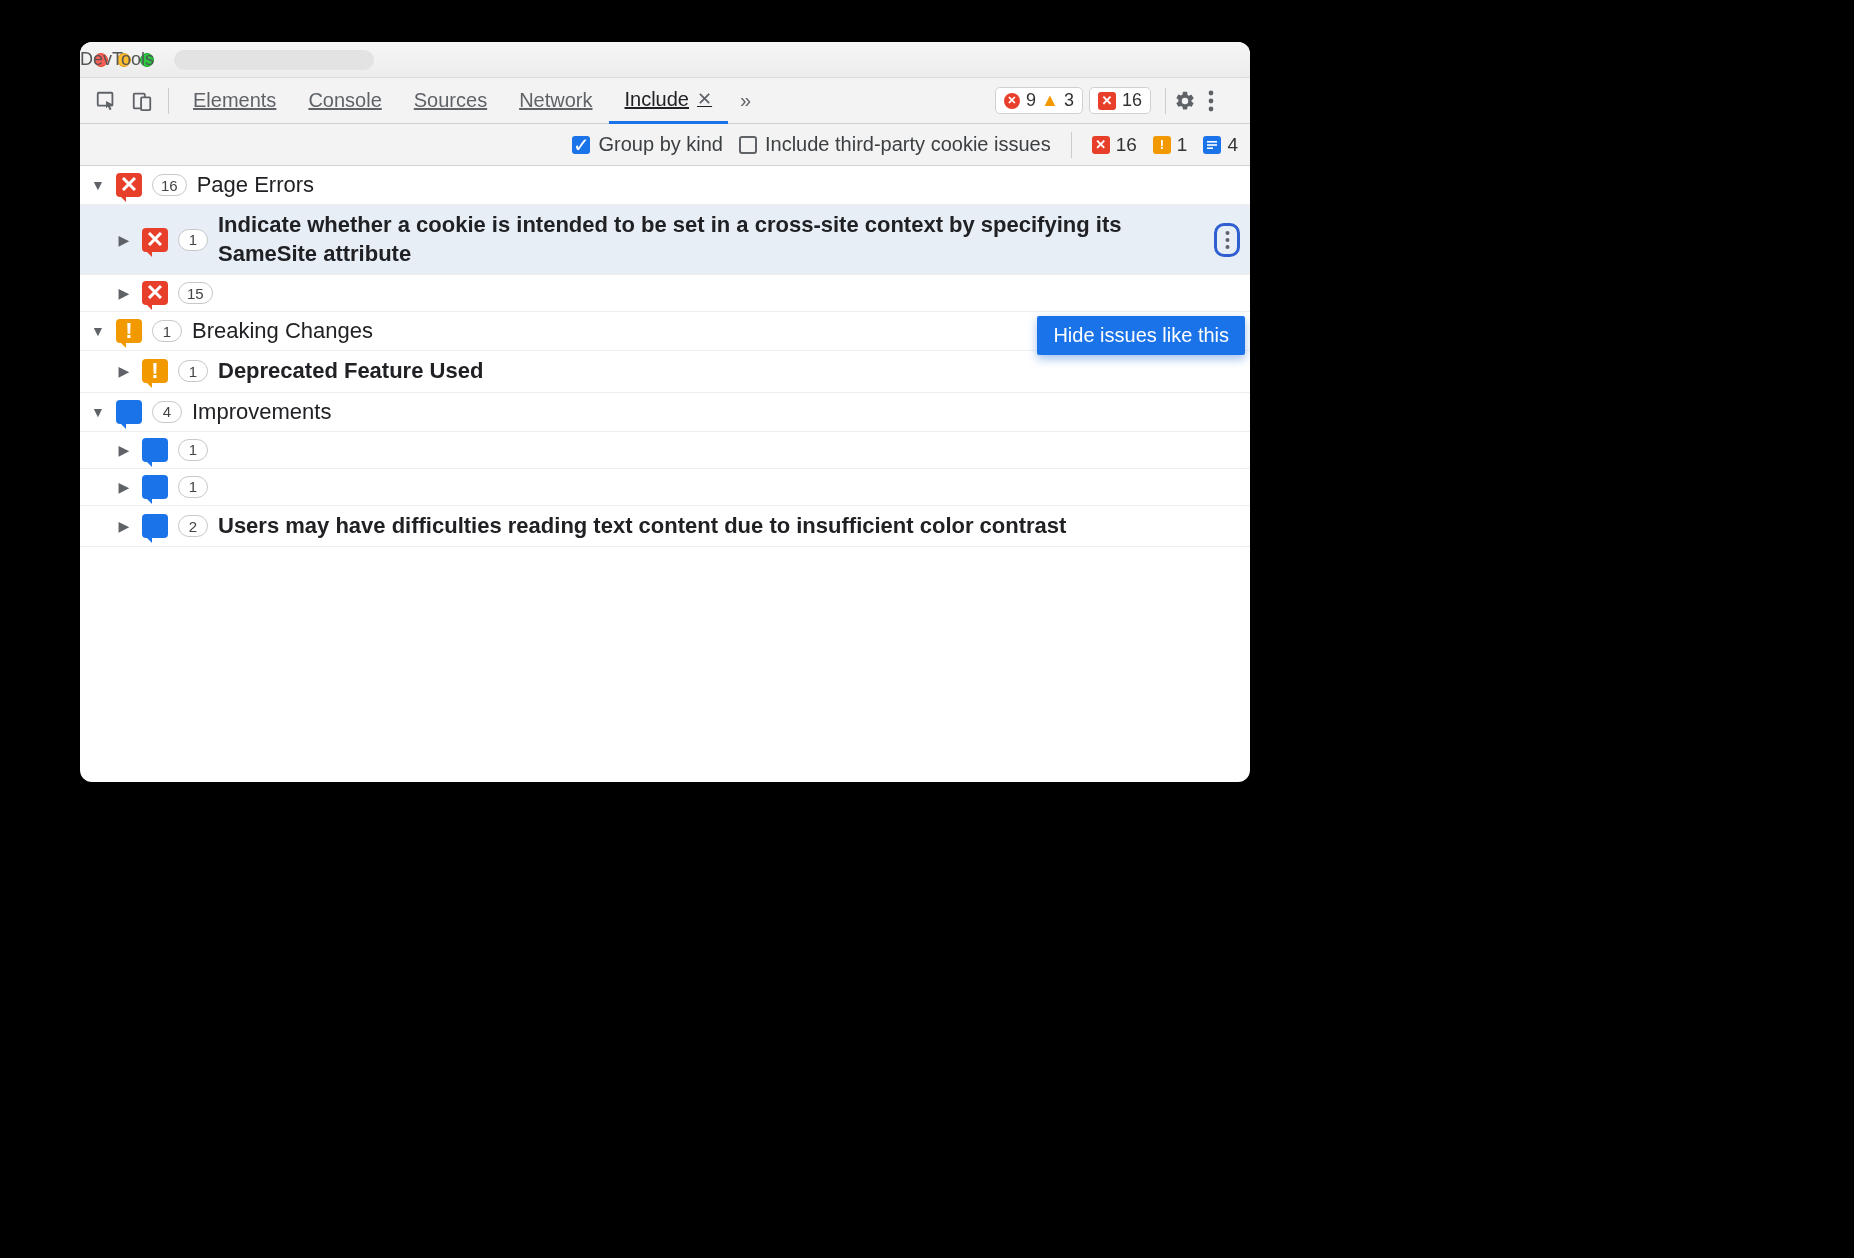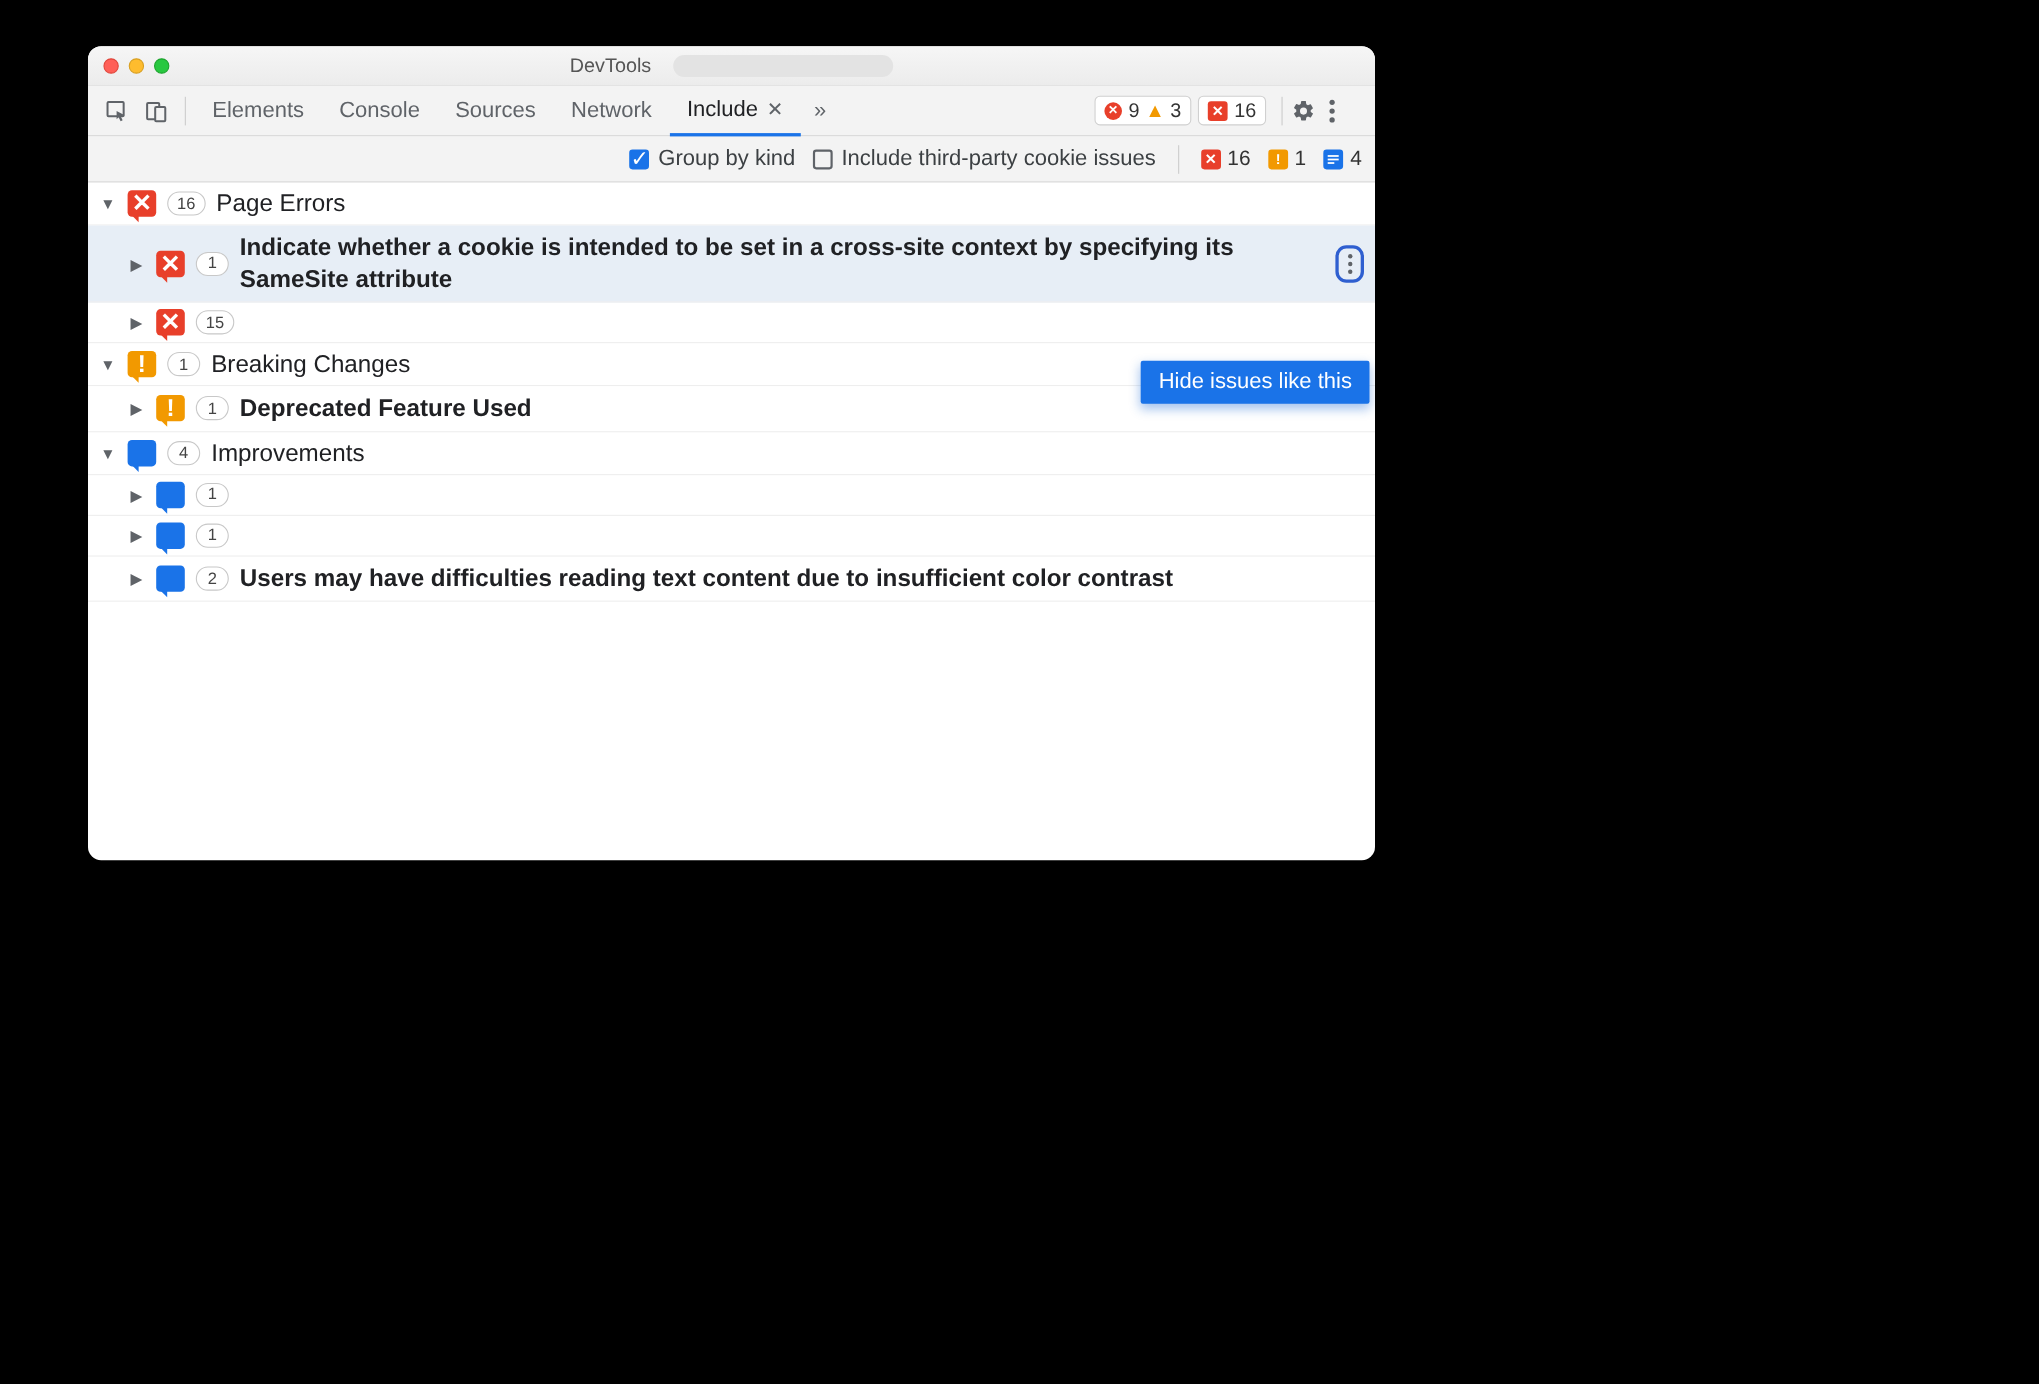--- a/index.html
+++ b/index.html
@@ -46,21 +46,21 @@
     align-items: center;
     position: relative;
   }
   .traffic { display: flex; gap: 9px; margin-left: 14px; }
   .dot { width: 14px; height: 14px; border-radius: 50%; }
   .dot.red { background: #ff5f57; border:1px solid #e1463b; }
   .dot.yellow { background: #febc2e; border:1px solid #d9a021; }
   .dot.green { background: #28c840; border:1px solid #1da52e; }
   .title-center {
     position: absolute; left: 0; right: 0;
-    display: flex; justify-content: center; align-items: center;
+    display: flex; align-items: center;
     gap: 20px;
     font-size: 18px; color: #555;
     pointer-events: none;
   }
   .title-chip {
     width: 200px; height: 20px;
     background: #e3e3e3; border-radius: 10px;
   }
   
   .toolbar {
@@ -80,20 +80,21 @@
   .divider {
     width: 1px; height: 26px; background: #ccc; margin: 0 8px;
   }
   .tabs { display: flex; align-items: center; gap: 0; }
   .tab {
     padding: 0 16px;
     height: 46px;
     display: flex; align-items: center; gap: 8px;
     font-size: 20px; color: var(--text-dim);
     cursor: default;
+    text-decoration: underline;
   }
   .tab.active {
     color: #202124;
     border-bottom: 3px solid var(--tab-active);
   }
   .tab .close-x { font-size: 18px; color: #5f6368; }
   .more-tabs { padding: 0 12px; font-size: 20px; color: #5f6368; }
   .spacer { flex: 1; }
   .status-chip {
     display: inline-flex; align-items: center; gap: 6px;
@@ -208,21 +209,20 @@
   }
   .popup {
     position: absolute;
     right: 5px; top: 274px;
     background: #1a73e8;
     color: #fff;
     font-size: 20px;
     padding: 8px 16px;
     border-radius: 2px;
     box-shadow: 0 4px 10px rgba(25,103,210,.4);
-    margin-top: 12px;
   }
   svg { display: block; }
 </style>
 </head>
 <body>
 
 <div class="window">
 
   <div class="titlebar">
     <div class="traffic">

